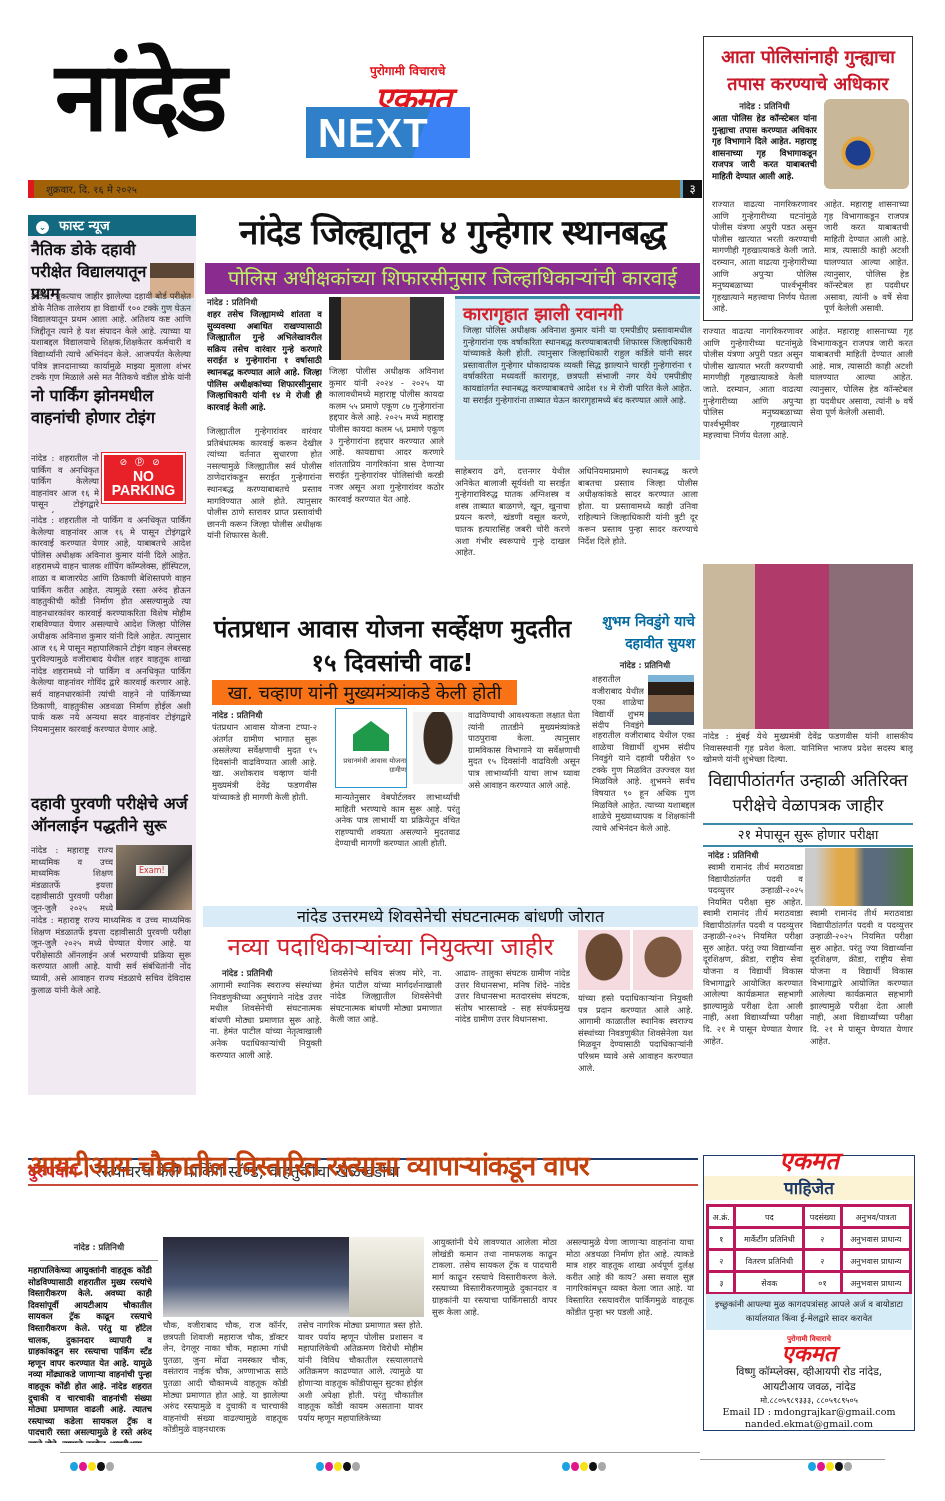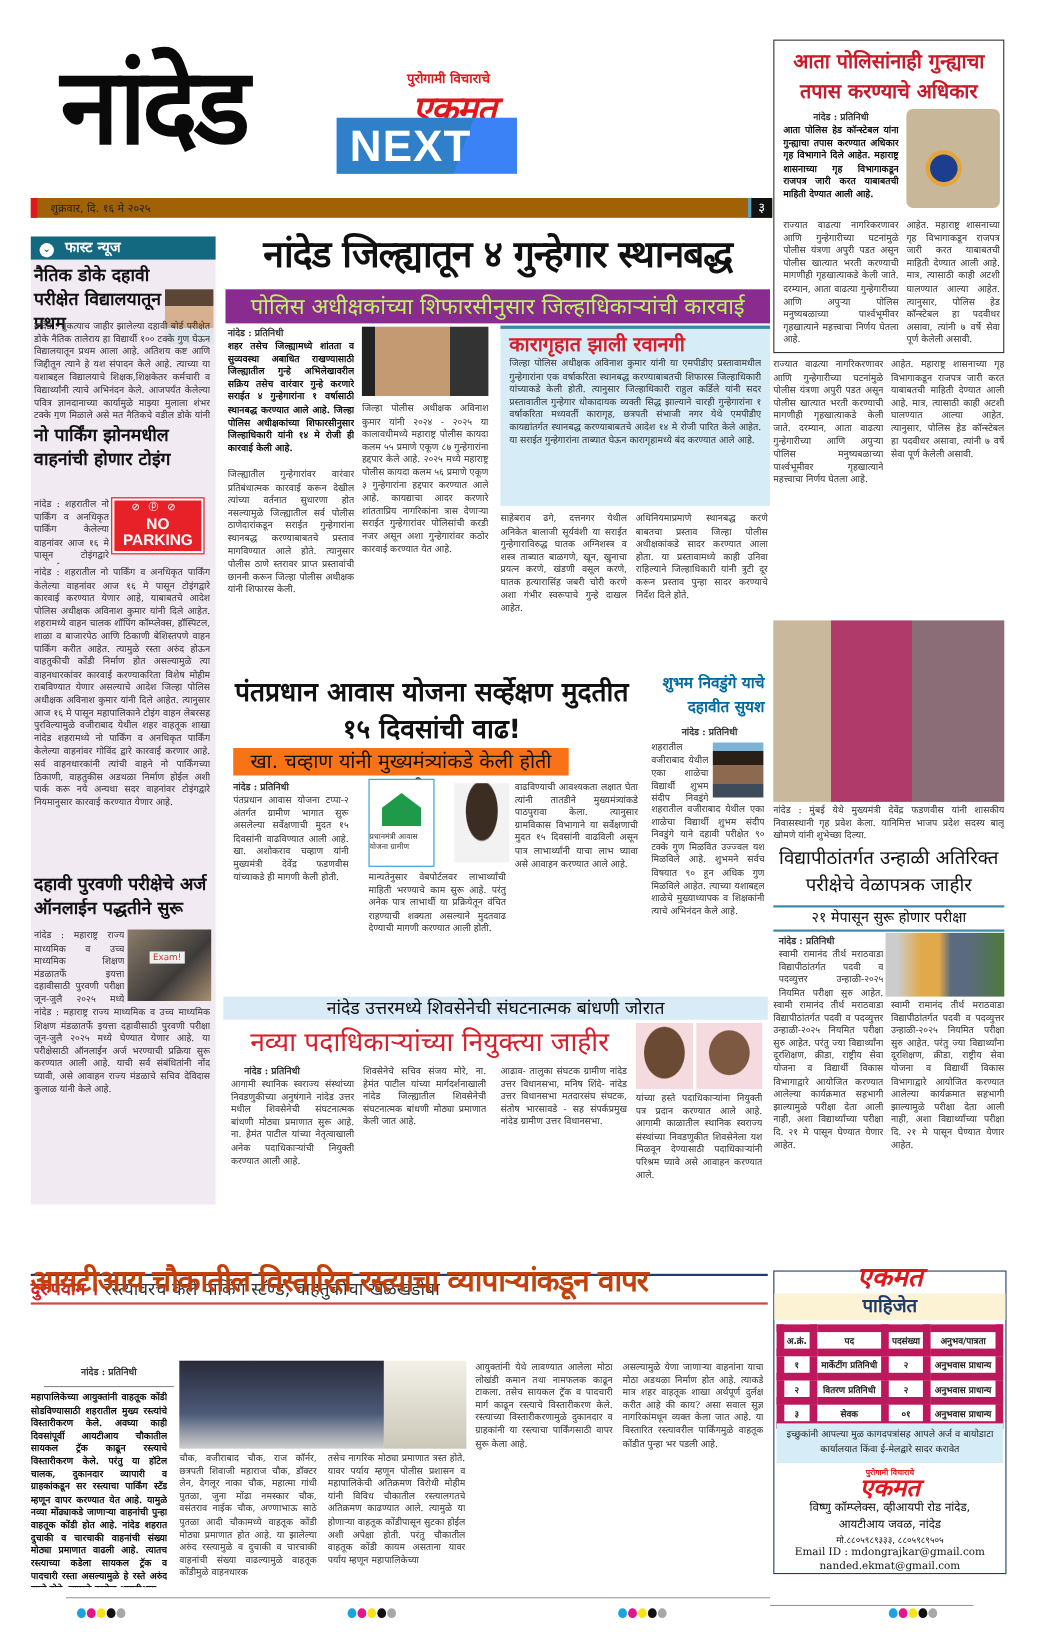--- a/index.html
+++ b/index.html
@@ -48,21 +48,21 @@
 #shiv-bar{left:203px;top:906px;width:495px;height:21px;background:#d8ebf6;font-size:16px;color:#111;text-align:center;line-height:21px}
 #shiv-head{left:203px;top:930px;width:375px;font-size:24px;color:#d5202b;text-align:center;line-height:34px}
 
 #durupayog{left:28px;top:1158px;width:670px;height:28px;border-top:2px solid #1e3b6b;border-bottom:2px solid #c84a3a;font-size:16px;line-height:24px;color:#333}
 #durupayog b{color:#d5202b}
 #iti-head{left:28px;top:1142px;width:670px;font-size:27px;color:#c2410c;font-weight:bold;line-height:48px;letter-spacing:-1px}
 
 #ad-box{left:703px;top:1155px;width:212px;height:276px;border:1px solid #1e3b6b}
 #ad-pahijet{position:absolute;left:0;top:20px;width:210px;height:24px;background:#fbf3d3;color:#1e3b6b;font-size:17px;font-weight:bold;text-align:center;line-height:24px}
 #ad-table{position:absolute;left:2px;top:48px;width:206px;border-collapse:collapse;font-size:8px}
-#ad-table td,#ad-table th{border:7px solid #be185d;text-align:center;padding:0 1px;font-weight:bold;height:22px}
+#ad-table td,#ad-table th{border:3px solid #be185d;text-align:center;padding:0 1px;font-weight:normal;height:22px}
 #ad-note{position:absolute;left:2px;top:138px;width:206px;height:36px;background:#d6ecf6;font-size:8.5px;text-align:center;line-height:14px;padding-top:3px}
 .dots{display:flex;gap:1px}
 .dots span{width:8px;height:9px;border-radius:50%;display:block}
 </style>
 </head>
 <body>
 
 <div class="abs" id="masthead-logo">नांदेड</div>
 <div class="abs" id="tagline">पुरोगामी विचाराचे</div>
 <div class="abs" id="ekmat-logo">एकमत</div>
@@ -114,21 +114,21 @@
   <div id="jail-title">कारागृहात झाली रवानगी</div>
   <div class="body-text" style="height:112px;overflow:hidden">जिल्हा पोलिस अधीक्षक अविनाश कुमार यांनी या एमपीडीए प्रस्तावामधील गुन्हेगारांना एक वर्षाकरिता स्थानबद्ध करण्याबाबतची शिफारस जिल्हाधिकारी यांच्याकडे केली होती. त्यानुसार जिल्हाधिकारी राहुल कर्डिले यांनी सदर प्रस्तावातील गुन्हेगार धोकादायक व्यक्ती सिद्ध झाल्याने चारही गुन्हेगारांना १ वर्षाकरिता मध्यवर्ती कारागृह, छत्रपती संभाजी नगर येथे एमपीडीए कायद्यांतर्गत स्थानबद्ध करण्याबाबतचे आदेश १४ मे रोजी पारित केले आहेत. या सराईत गुन्हेगारांना ताब्यात घेऊन कारागृहामध्ये बंद करण्यात आले आहे.</div>
 </div>
 <div class="abs body-text" style="left:455px;top:466px;width:115px;height:132px;overflow:hidden">साहेबराव ढगे, दत्तनगर येथील अनिकेत बालाजी सूर्यवंशी या सराईत गुन्हेगाराविरुद्ध घातक अग्निशस्त्र व शस्त्र ताब्यात बाळगणे, खून, खुनाचा प्रयत्न करणे, खंडणी वसूल करणे, घातक हत्यारासिंह जबरी चोरी करणे अशा गंभीर स्वरूपाचे गुन्हे दाखल आहेत.</div>
 <div class="abs body-text" style="left:578px;top:466px;width:120px;height:132px;overflow:hidden">अधिनियमाप्रमाणे स्थानबद्ध करणे बाबतचा प्रस्ताव जिल्हा पोलीस अधीक्षकांकडे सादर करण्यात आला होता. या प्रस्तावामध्ये काही उनिवा राहिल्याने जिल्हाधिकारी यांनी त्रुटी दूर करून प्रस्ताव पुन्हा सादर करण्याचे निर्देश दिले होते.</div>
 
 <div class="abs" id="housing-head">पंतप्रधान आवास योजना सर्व्हेक्षण मुदतीत १५ दिवसांची वाढ!</div>
 <div class="abs" id="housing-sub">खा. चव्हाण यांनी मुख्यमंत्र्यांकडे केली होती मागणी</div>
 <div class="abs body-text" style="left:212px;top:710px;width:105px;font-weight:bold">नांदेड : प्रतिनिधी</div>
 <div class="abs body-text" style="left:212px;top:722px;width:105px;height:175px;overflow:hidden">पंतप्रधान आवास योजना टप्पा-२ अंतर्गत ग्रामीण भागात सुरू असलेल्या सर्वेक्षणाची मुदत १५ दिवसांनी वाढविण्यात आली आहे. खा. अशोकराव चव्हाण यांनी मुख्यमंत्री देवेंद्र फडणवीस यांच्याकडे ही मागणी केली होती.</div>
-<div class="abs" style="left:335px;top:708px;width:60px;height:80px;border:1px solid #2b9bd6;background:#fff;text-align:left;font-size:9px;color:#d5202b;padding-top:6px">
+<div class="abs" style="left:335px;top:708px;width:72px;height:80px;border:1px solid #2b9bd6;background:#fff;text-align:right;font-size:9px;color:#d5202b;padding-top:6px">
   <div style="width:36px;height:30px;margin:6px auto;background:#1f9a4a;clip-path:polygon(50% 0,100% 45%,100% 100%,0 100%,0 45%)"></div>
   <div style="font-size:7px;line-height:9px;color:#333">प्रधानमंत्री आवास योजना ग्रामीण</div>
 </div>
 <div class="abs" style="left:413px;top:712px;width:50px;height:72px;background:radial-gradient(ellipse at 50% 35%,#3b2d22 0 14px,#f2f2f2 15px)"></div>
 <div class="abs body-text" style="left:335px;top:792px;width:125px;height:105px;overflow:hidden">मान्यतेनुसार वेबपोर्टलवर लाभार्थ्यांची माहिती भरण्याचे काम सुरू आहे. परंतु अनेक पात्र लाभार्थी या प्रक्रियेतून वंचित राहण्याची शक्यता असल्याने मुदतवाढ देण्याची मागणी करण्यात आली होती.</div>
 <div class="abs body-text" style="left:468px;top:710px;width:112px;height:187px;overflow:hidden">वाढविण्याची आवश्यकता लक्षात घेता त्यांनी तातडीने मुख्यमंत्र्यांकडे पाठपुरावा केला. त्यानुसार ग्रामविकास विभागाने या सर्वेक्षणाची मुदत १५ दिवसांनी वाढविली असून पात्र लाभार्थ्यांनी याचा लाभ घ्यावा असे आवाहन करण्यात आले आहे.</div>
 
 <div class="abs" id="shubham-head">शुभम निवडुंगे याचे दहावीत सुयश</div>
 <div class="abs body-text" style="left:595px;top:660px;width:100px;font-weight:bold;text-align:center">नांदेड : प्रतिनिधी</div>
 <div class="abs" style="left:648px;top:675px;width:46px;height:50px;background:linear-gradient(180deg,#7eb3d8 0 15%,#2a1f17 15% 40%,#8d6a4f 40% 75%,#3d4b5b 75%)"></div>

